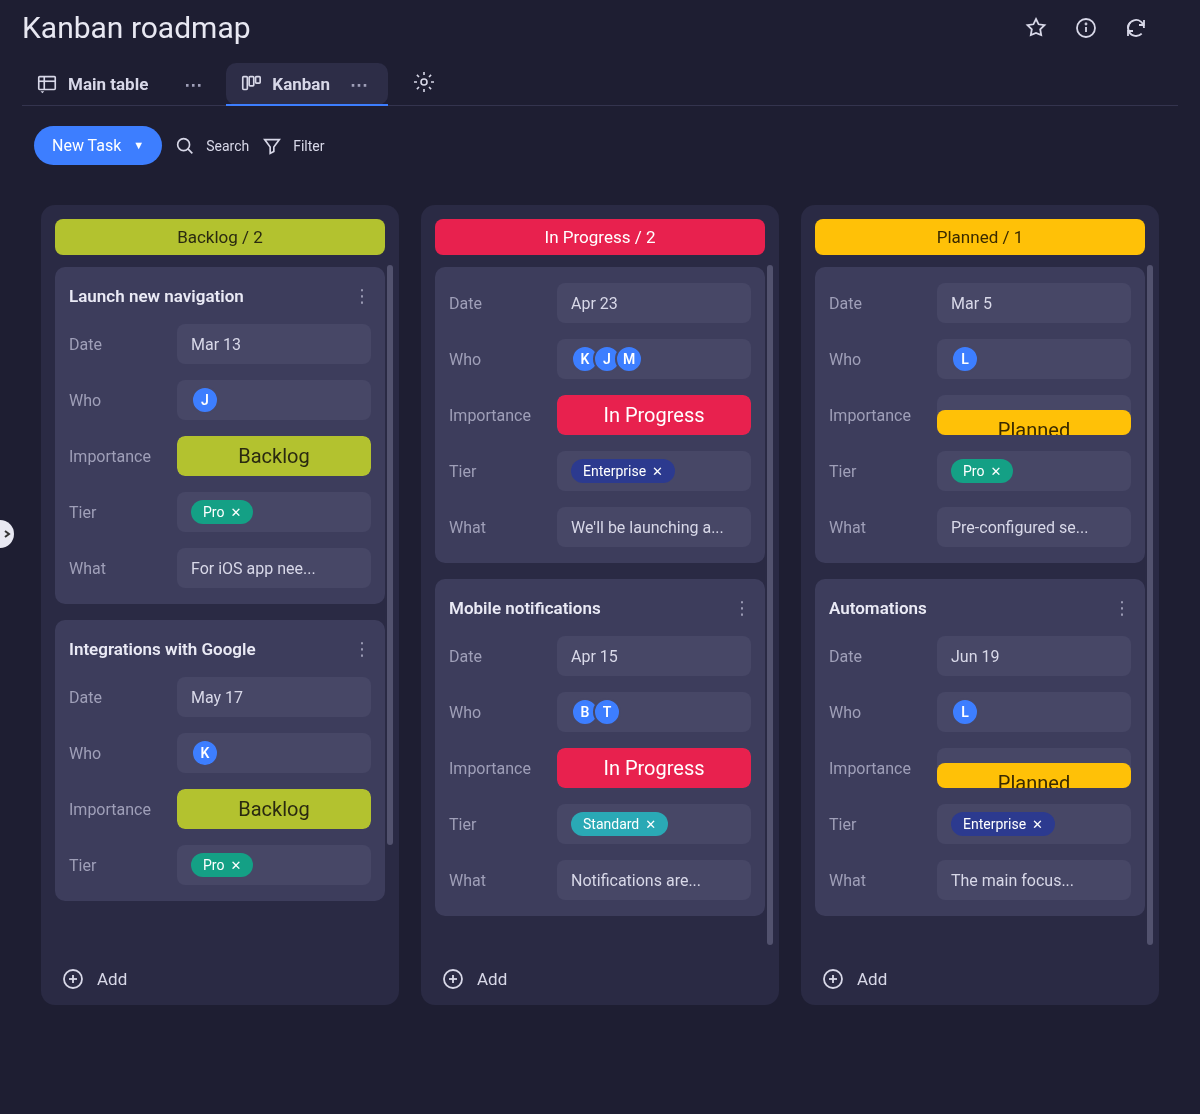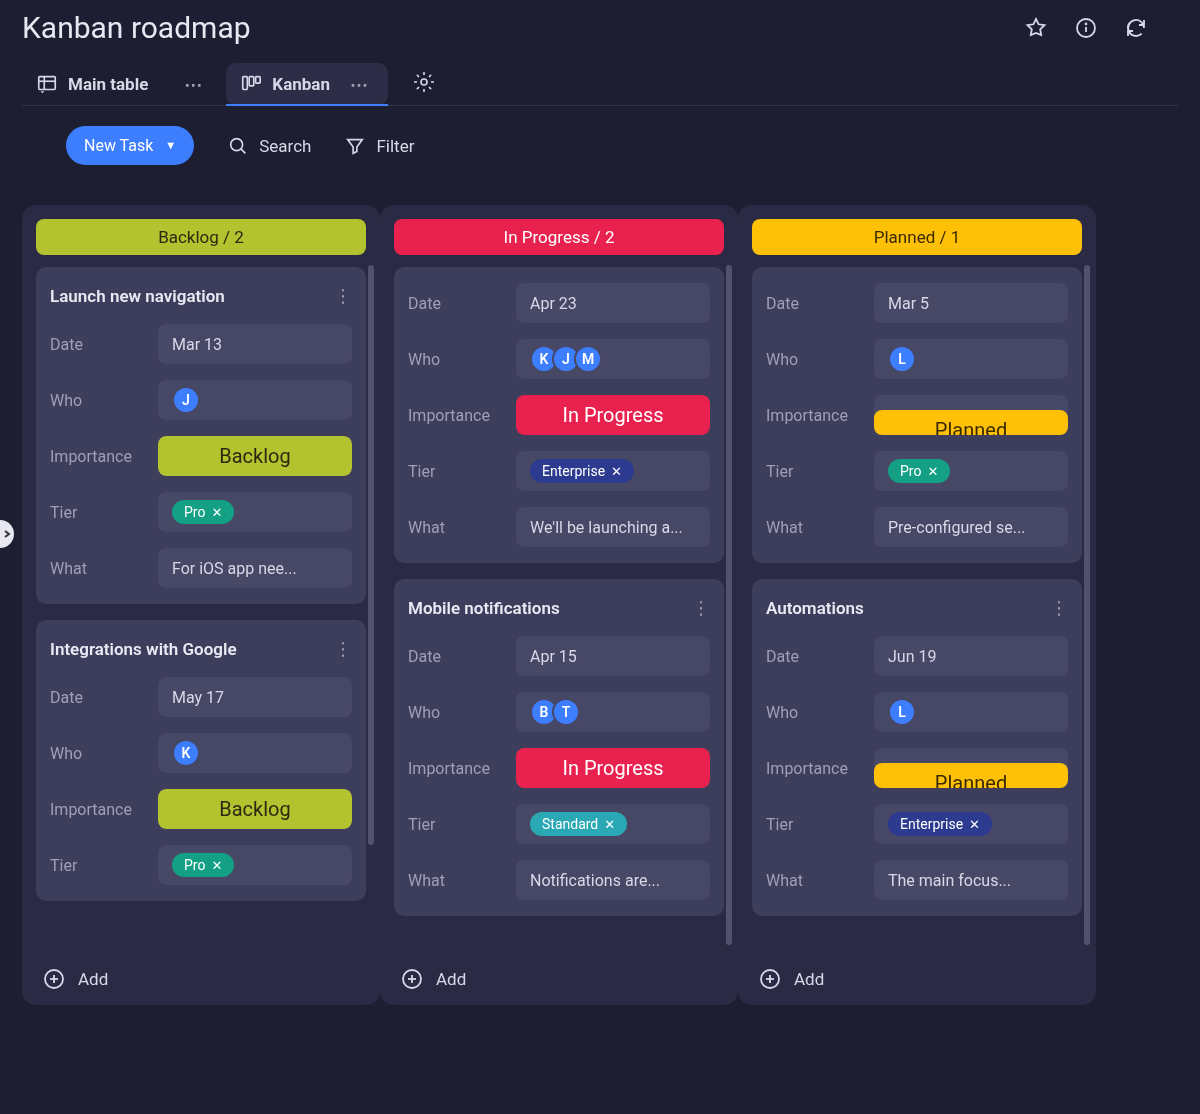--- a/index.html
+++ b/index.html
@@ -33,28 +33,28 @@
   .tabs-row{display:flex;align-items:center;gap:18px;margin-top:18px;border-bottom:1px solid #34344e;padding-bottom:0;font-weight:bold;}
   .tab{display:flex;align-items:center;gap:10px;padding:10px 14px;border-radius:10px;cursor:pointer;font-size:17px;color:var(--text);}
   .tab.active{background:#2d2d47;position:relative;}
   .tab.active::after{content:"";position:absolute;left:0;right:0;bottom:-1px;height:2px;background:var(--blue);}
   .tab svg{width:22px;height:22px;stroke:var(--text);fill:none;stroke-width:1.8;}
   .dots{color:var(--text-dim);font-size:18px;letter-spacing:2px;cursor:pointer;padding:0 4px;}
   .gear{margin-left:6px;}
   .gear svg{width:24px;height:24px;stroke:var(--text);fill:none;stroke-width:1.6;cursor:pointer;}
 
   
-  .toolbar{display:flex;align-items:center;gap:33px;padding:20px 22px 0 22px;margin-left:44px;}
+  .toolbar{display:flex;align-items:center;gap:12px;padding:20px 22px 0 34px;}
   .newtask{background:var(--blue);color:#fff;border:none;border-radius:22px;padding:10px 18px;font-size:16px;display:flex;align-items:center;gap:12px;cursor:pointer;}
   .newtask .caret{font-size:11px;}
-  .tool{display:flex;align-items:center;gap:10px;color:var(--text);font-size:17px;cursor:pointer;}
+  .tool{display:flex;align-items:center;gap:10px;color:var(--text);font-size:14px;cursor:pointer;}
   .tool svg{width:22px;height:22px;stroke:var(--text);fill:none;stroke-width:1.8;}
 
   
-  .board{display:flex;padding:40px 22px 0 22px;}
+  .board{display:flex;gap:22px;padding:40px 22px 0 22px;justify-content:center;}
   .col{width:358px;background:var(--panel);border-radius:14px;padding:14px 0 14px 0;display:flex;flex-direction:column;height:800px;position:relative;}
   .col-hdr{margin:0 14px 12px 14px;border-radius:8px;text-align:center;padding:8px 0;font-size:17px;color:#fff;}
   .col-hdr.olive{background:var(--olive);color:#2a2a10;}
   .col-hdr.pink{background:var(--pink);}
   .col-hdr.yellow{background:var(--yellow);color:#3a2a00;}
   .cards{flex:1;overflow:hidden;padding:0 14px 0 14px;display:flex;flex-direction:column;gap:16px;}
   .scrollbar{position:absolute;right:6px;top:60px;bottom:60px;width:6px;background:transparent;}
   .scrollbar .thumb{width:6px;border-radius:3px;background:#52526e;}
 
   .card{background:var(--panel2);border-radius:10px;padding:2px 0 8px 0;}

